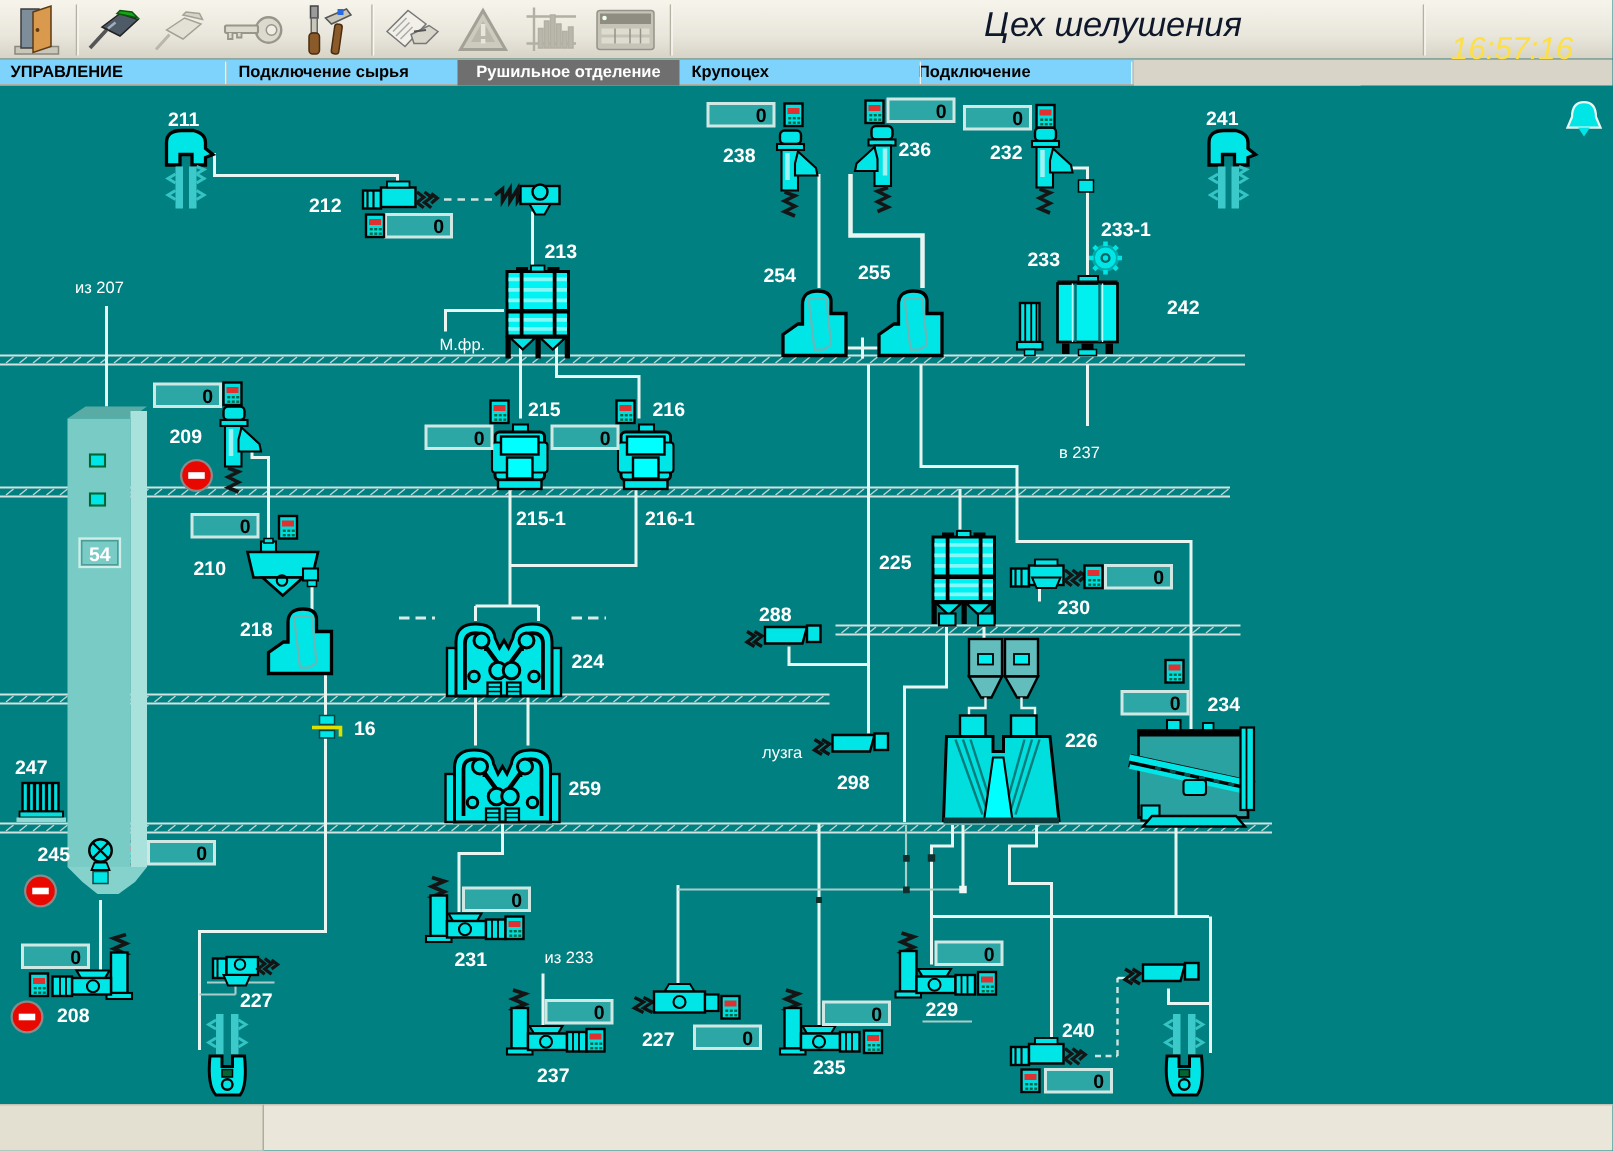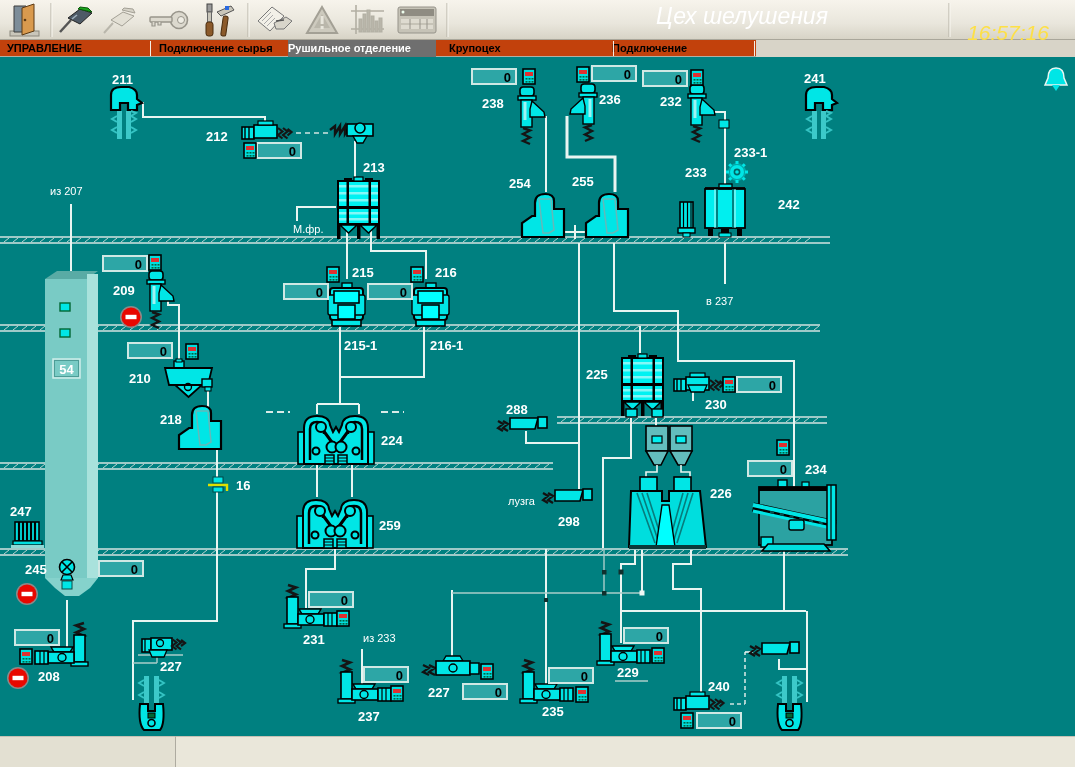--- a/index.html
+++ b/index.html
@@ -1,27 +1,27 @@
 <!DOCTYPE html>
 <html><head>
 <meta charset="utf-8">
 <style>
 html,body{margin:0;padding:0;width:1075px;height:767px;overflow:hidden;background:#008080;}
 *{box-sizing:border-box;}
 body{font-family:"Liberation Sans", sans-serif;}
 #toolbar{position:absolute;left:0;top:0;width:1075px;height:40px;
  background:linear-gradient(#f7f4ec,#e9e6dc 60%,#d7d3c6);border-bottom:1px solid #a9a69a;}
-#tabbar{position:absolute;left:0;top:40px;width:907px;height:17px;background:#c2410c;border-bottom:1px solid #b2afa3;}
+#tabbar{position:absolute;left:0;top:40px;width:907px;height:17px;background:#7dd3fc;border-bottom:1px solid #b2afa3;}
 .tab{position:absolute;top:0;height:17px;font-size:11px;font-weight:bold;color:#000;
  padding-top:2px;white-space:nowrap;}
 .tsep{position:absolute;top:1px;height:15px;width:1px;background:#8f8c82;border-right:1px solid #f2efe6;}
-#seltab{position:absolute;left:288px;top:0;width:148px;height:17px;background:#6f6f6f;color:#fff;
- font-size:11px;font-weight:bold;padding-top:2px;}
+#seltab{position:absolute;left:305px;top:0;width:148px;height:17px;background:#6f6f6f;color:#fff;
+ font-size:11px;font-weight:bold;text-align:center;padding-top:2px;}
 #title{position:absolute;left:548px;top:3px;width:388px;height:32px;text-align:center;
- font-style:italic;font-size:23px;color:#ffffff;}
+ font-style:italic;font-size:23px;color:#0f172a;}
 #clock{position:absolute;left:948px;top:21px;width:120px;text-align:center;font-style:italic;font-size:21px;color:#fde047;}
 #botbar{position:absolute;left:0;top:736px;width:1075px;height:31px;background:#eae7da;border-top:1px solid #c4c1b5;}
 #botl{position:absolute;left:0;top:736px;width:176px;height:31px;background:#e3e0d2;border-top:1px solid #c4c1b5;border-right:1px solid #aeaba0;}
 svg text{font-family:"Liberation Sans", sans-serif;}
 .lbl{font-size:13px;font-weight:bold;fill:#ffffff;}
 .sm{font-size:11px;fill:#ffffff;}
 .cnum{font-size:13px;font-weight:bold;fill:#000;}
 </style>
 </head>
 <body>
@@ -496,21 +496,21 @@
   <rect x="3" y="18" width="32" height="4" fill="#dedbd0"></rect>
   <path d="M12,12 V22 M22,12 V22 M29,12 V22" stroke="#96938a"></path>
  </g>
 </svg>
 </div>
 <div id="tabbar">
  <div class="tab" style="left:7px">УПРАВЛЕНИЕ</div>
  <div class="tsep" style="left:150px"></div>
  <div class="tab" style="left:159px">Подключение сырья</div>
  <div id="seltab">Рушильное отделение</div>
- <div class="tab" style="left:449px">Крупоцех</div>
+ <div class="tab" style="left:461px">Крупоцех</div>
  <div class="tab" style="left:612px">Подключение</div>
  <div class="tsep" style="left:613px"></div>
  <div class="tsep" style="left:754px"></div>
  <div style="position:absolute;left:756px;top:0;width:319px;height:17px;background:#d8d4c8"></div>
 </div>
 <div id="title">Цех шелушения</div>
 <div id="clock">16:57:16</div>
 <div id="botbar"></div>
 <div id="botl"></div>
 

